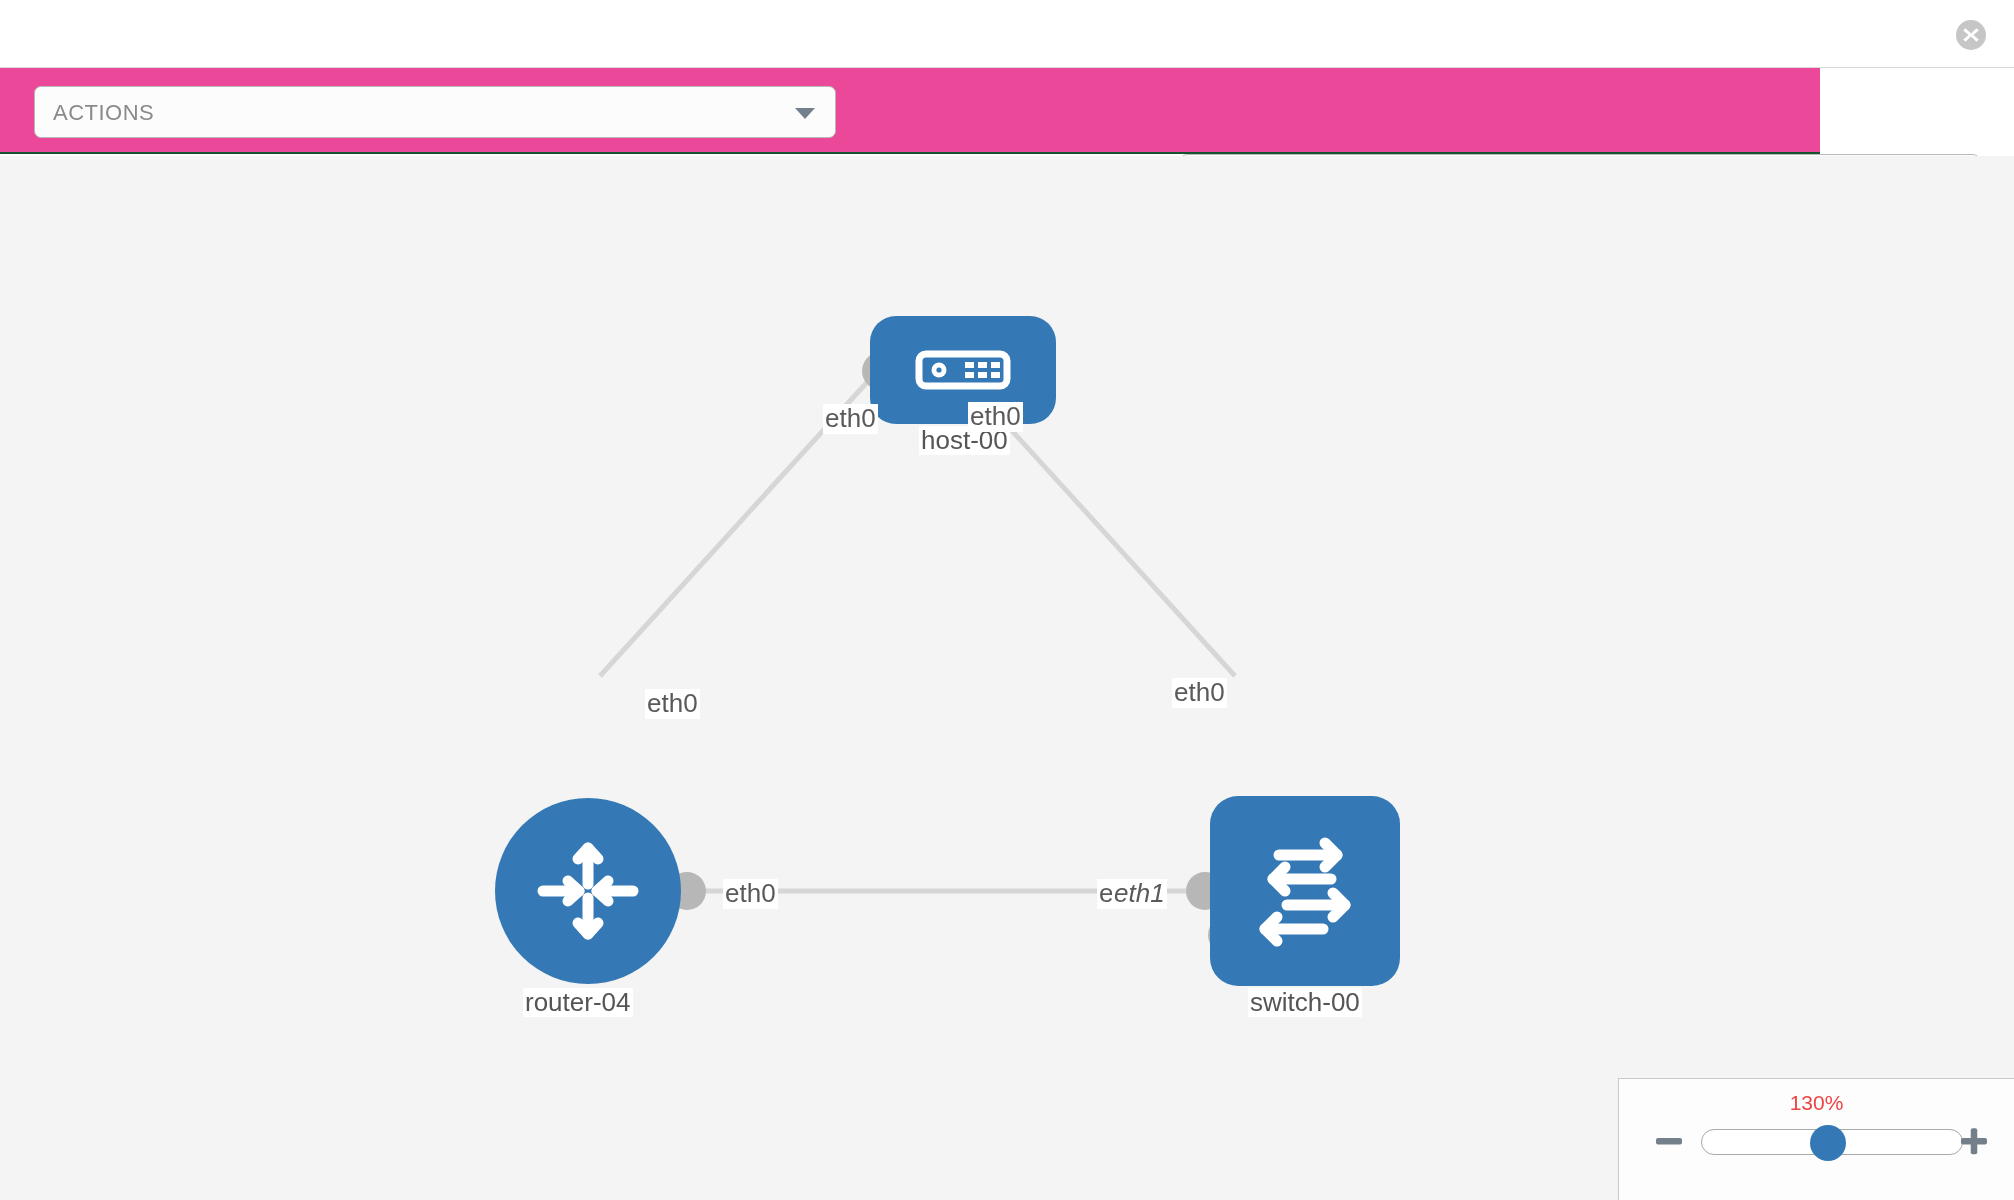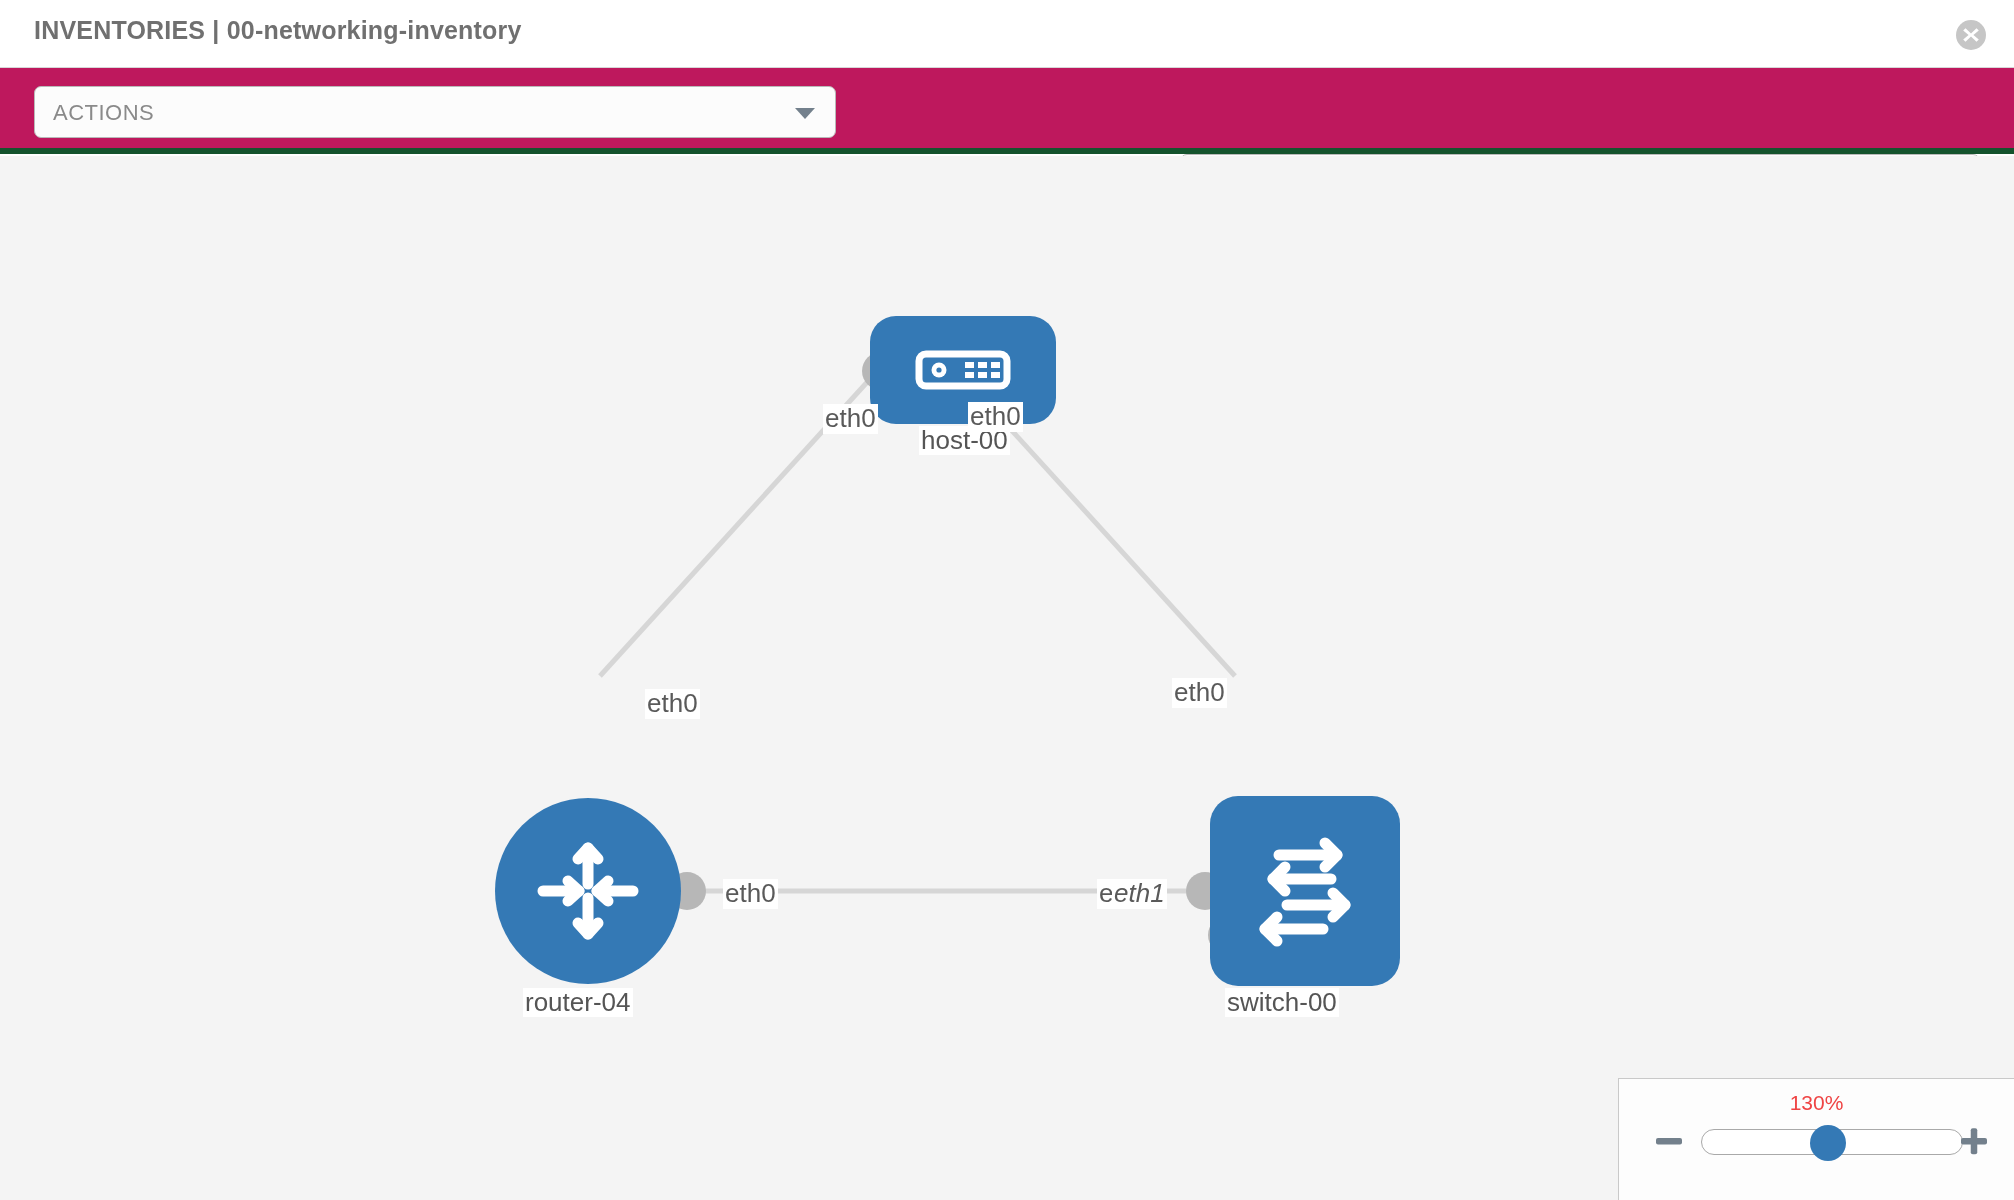--- a/index.html
+++ b/index.html
@@ -28,23 +28,23 @@
     position: absolute; right: 28px; top: 20px;
     width: 30px; height: 30px; border-radius: 50%;
     background: #c6c6c6;
     cursor: pointer;
   }
   .close-btn svg { display: block; }
 
   
   .toolbar {
     position: absolute; left: 0; top: 68px;
-    width: 2014px; height: 86px;
-    background: #be185d;
-    border-bottom: 6px solid #14532d;
+    width: 1820px; height: 86px;
+    background: #ec4899;
+    border-bottom: 2px solid #14532d;
   }
   .actions-select {
     position: absolute; left: 34px; top: 18px;
     width: 802px; height: 52px;
     background: #fcfcfc;
     border: 1px solid #b9b9b9;
     border-radius: 7px;
     cursor: pointer;
   }
   .actions-label {
@@ -163,21 +163,20 @@
     background: #3479b5;
     cursor: grab;
   }
 </style>
 </head>
 <body>
 
 <div id="app">
 
   <div class="header">
-    <div class="page-title">INVENTORIES | 00-networking-inventory</div>
     <div class="close-btn">
       <svg width="30" height="30" viewBox="0 0 30 30" aria-hidden="true">
         <path d="M9.5 8.2 L15 13.6 L20.5 8.2 L22.8 10.5 L17.4 15 L22.8 19.5 L20.5 21.8 L15 16.4 L9.5 21.8 L7.2 19.5 L12.6 15 L7.2 10.5 Z" fill="#ffffff"></path>
       </svg>
     </div>
   </div>
 
   <div class="toolbar">
 
     <div class="actions-select">
@@ -275,21 +274,21 @@
               <path d="M40 36 L28 48 L40 60"></path>
 
             <path d="M42 74 H100"></path>
               <path d="M88 62 L100 74 L88 86"></path>
 
             <path d="M78 98 H20"></path>
               <path d="M32 86 L20 98 L32 110"></path>
           </g>
         </svg>
       </div>
-      <div class="node-label" style="left:15px; top:192px;">switch-00</div>
+      <div class="node-label" style="left:38px; top:192px;">switch-00</div>
     </div>
 
     <div class="edge-label" style="left:823px; top:248px;">eth0</div>
     <div class="edge-label" style="left:968px; top:246px;">eth0</div>
 
     <div class="edge-label" style="left:645px; top:533px;">eth0</div>
     <div class="edge-label" style="left:1172px; top:522px;">eth0</div>
 
     <div class="edge-label" style="left:723px; top:723px;">eth0</div>
     <div class="edge-label" style="left:1097px; top:723px;">eth0</div>

